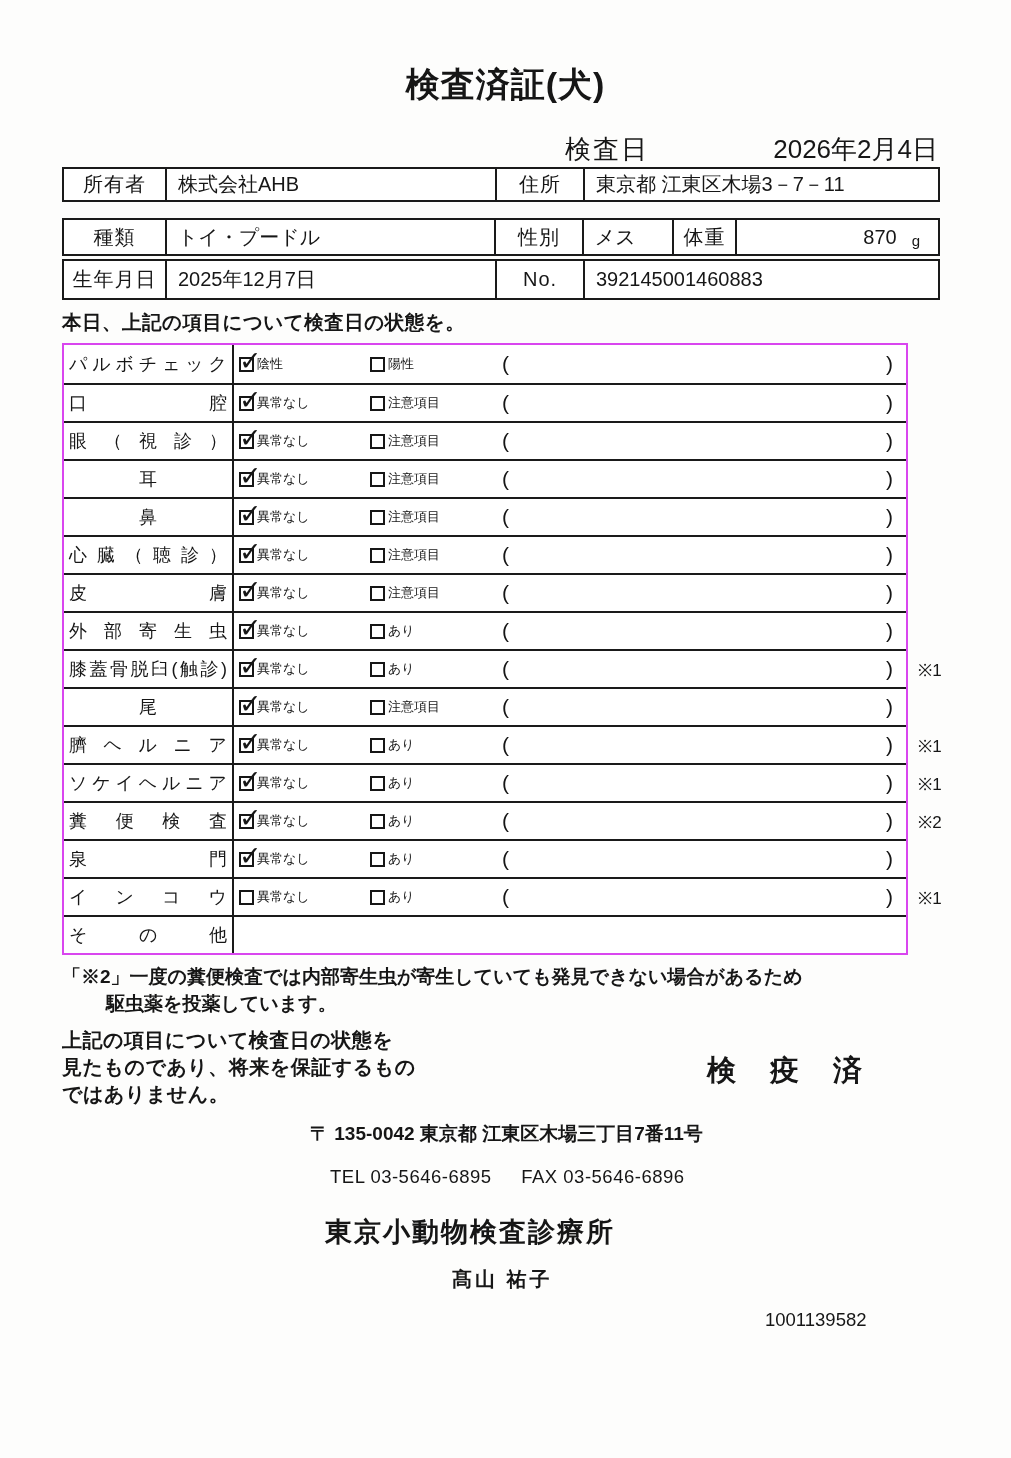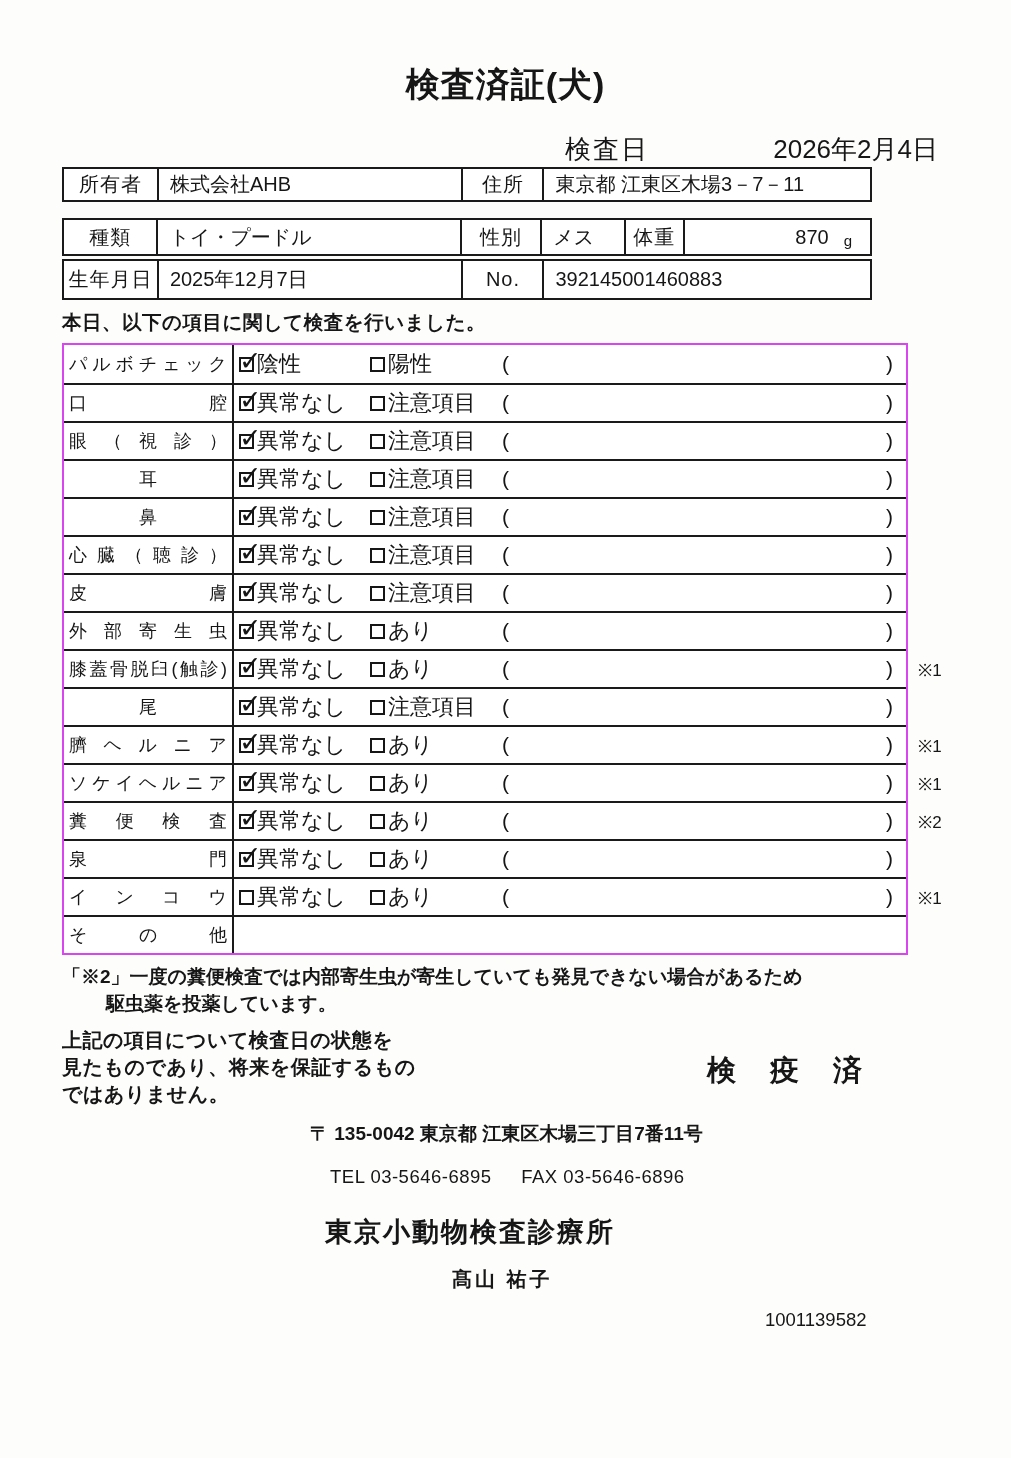--- a/index.html
+++ b/index.html
@@ -26,21 +26,21 @@
     margin:24px 0 0 62px;
     width:878px; height:30px;
     font-size:26px;
   }
   .date-label { position:absolute; left:503px; top:0; letter-spacing:2px; }
   .date-value { position:absolute; right:2px; top:0; }
 
   
   .htable {
     margin-left:62px;
-    width:810px;
+    width:878px;
     display:flex;
     border:2px solid #1a1a1a;
     background:#fff;
   }
   .htable .cell {
     display:flex; align-items:center;
     font-size:20px;
     min-height:100%;
   }
   .lbl { justify-content:center; border-right:2px solid #1a1a1a; letter-spacing:1px; }
@@ -86,21 +86,21 @@
     font-size:18px;
     text-align:justify;
     text-align-last:justify;
     white-space:nowrap;
   }
   .iname-text.center { text-align:center; text-align-last:center; }
   .ibody { position:relative; flex:1; }
   .opt {
     position:absolute; top:50%; transform:translateY(-50%);
     display:inline-flex; align-items:center;
-    font-size:22px;
+    font-size:13px;
     white-space:nowrap;
   }
   .opt1 { left:5px; }
   .opt2 { left:136px; }
   .cb {
     display:inline-block;
     width:15px; height:15px;
     border:2px solid #161616;
     position:relative;
     margin-right:3px;
@@ -182,21 +182,21 @@
     </div>
   </div>
 
   <div class="htable row-birth">
     <div class="cell lbl w-label">生年月日</div>
     <div class="cell val w-value1" style="border-right:2px solid #1a1a1a;">2025年12月7日</div>
     <div class="cell lbl w-label2">No.</div>
     <div class="cell val w-value2">392145001460883</div>
   </div>
 
-  <div class="intro">本日、以下の項目に関して検査を行いました。</div>
+  <div class="intro">本日、上記の項目について検査日の状態を。</div>
 
   <div class="insp-table" id="insp-rows">
       <div class="irow">
         <div class="iname">
           <span class="iname-text">パルボチェック</span>
         </div>
         <div class="ibody">
           <span class="opt opt1">
             <span class="cb checked"></span>
             <span class="olabel">陰性</span>

